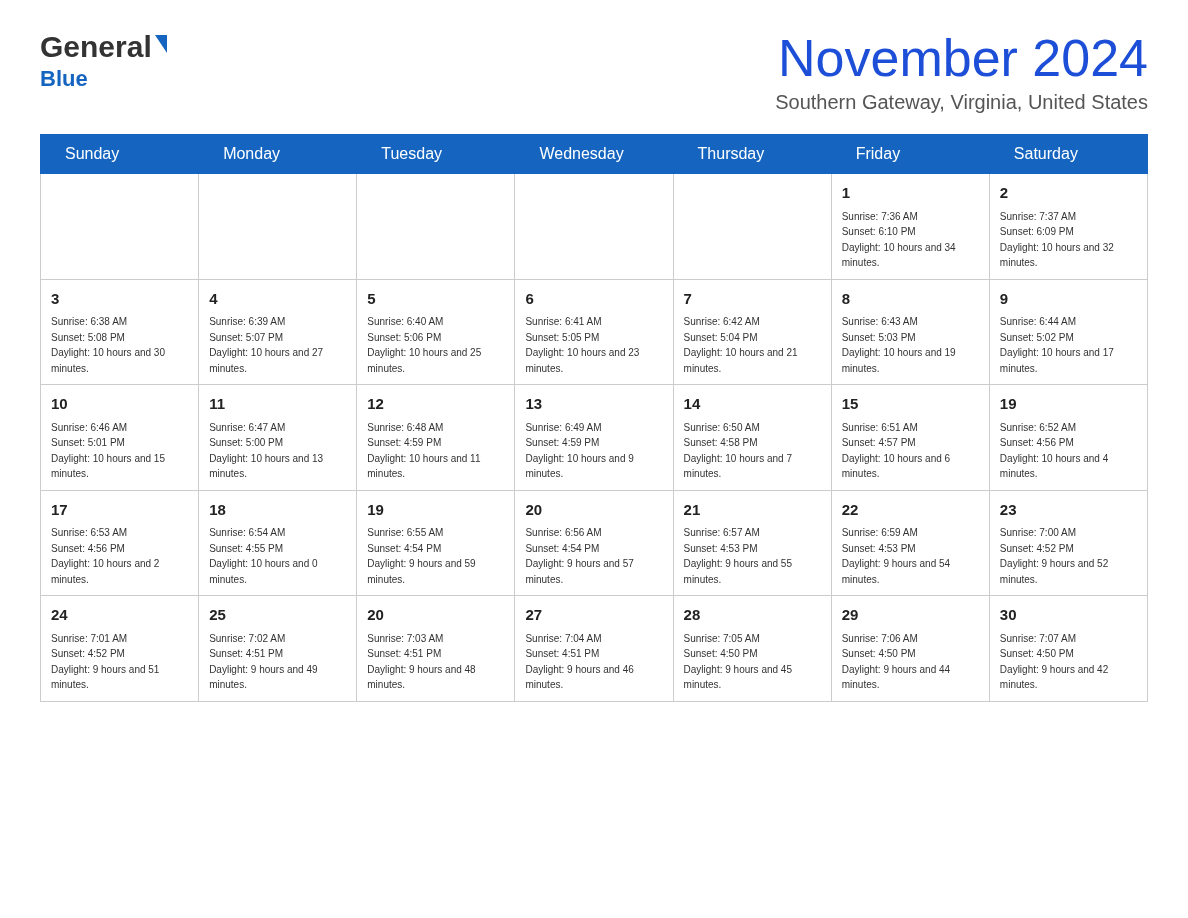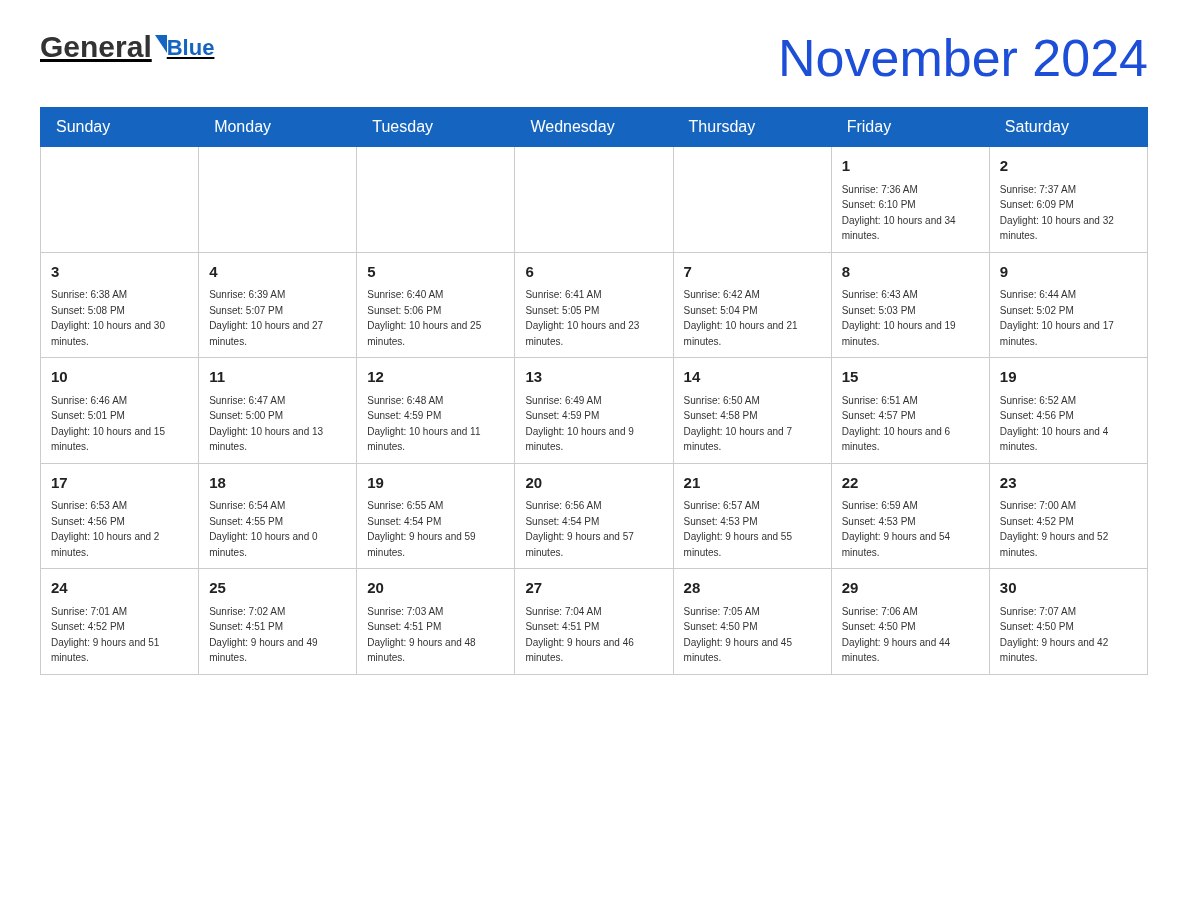--- a/index.html
+++ b/index.html
@@ -11,22 +11,22 @@
       min-height: 918px;
     }
     .header {
       display: flex;
       justify-content: space-between;
       align-items: flex-start;
       margin-bottom: 20px;
     }
     .logo {
       display: flex;
-      align-items: center;
-      text-decoration: underline;
+      flex-direction: column;
+      align-items: flex-start;
     }
     .logo-blue {
       color: #1565c0;
       font-size: 22px;
       font-weight: bold;
       margin-top: 2px;
     }
     .title-block {
       text-align: right;
     }
@@ -43,21 +43,21 @@
     }
     .calendar {
       width: 100%;
       border-collapse: collapse;
       border: 1px solid #aaa;
     }
     .calendar th {
       background-color: #1565c0;
       color: #fff;
       text-align: left;
-      padding: 10px 15px;
+      padding: 10px 24px;
       font-size: 16px;
       font-weight: normal;
       border: 1px solid #1565c0;
     }
     .calendar td {
       vertical-align: top;
       padding: 8px 10px;
       font-size: 13px;
       color: #333;
       border: 1px solid #ccc;
@@ -106,20 +106,21 @@
 <div class="header">
   <div class="logo">
     <div class="logo-wrapper">
       <span class="logo-general">General</span>
       <span class="logo-arrow"></span>
     </div>
     <span class="logo-blue">Blue</span>
   </div>
   <div class="title-block">
     <div class="month-title">November 2024</div>
+    <div class="location-title">Southern Gateway, Virginia, United States</div>
   </div>
 </div>
 
 <table class="calendar">
   <thead>
     <tr>
     <th>Sunday</th>
         <th>Monday</th>
         <th>Tuesday</th>
         <th>Wednesday</th>

